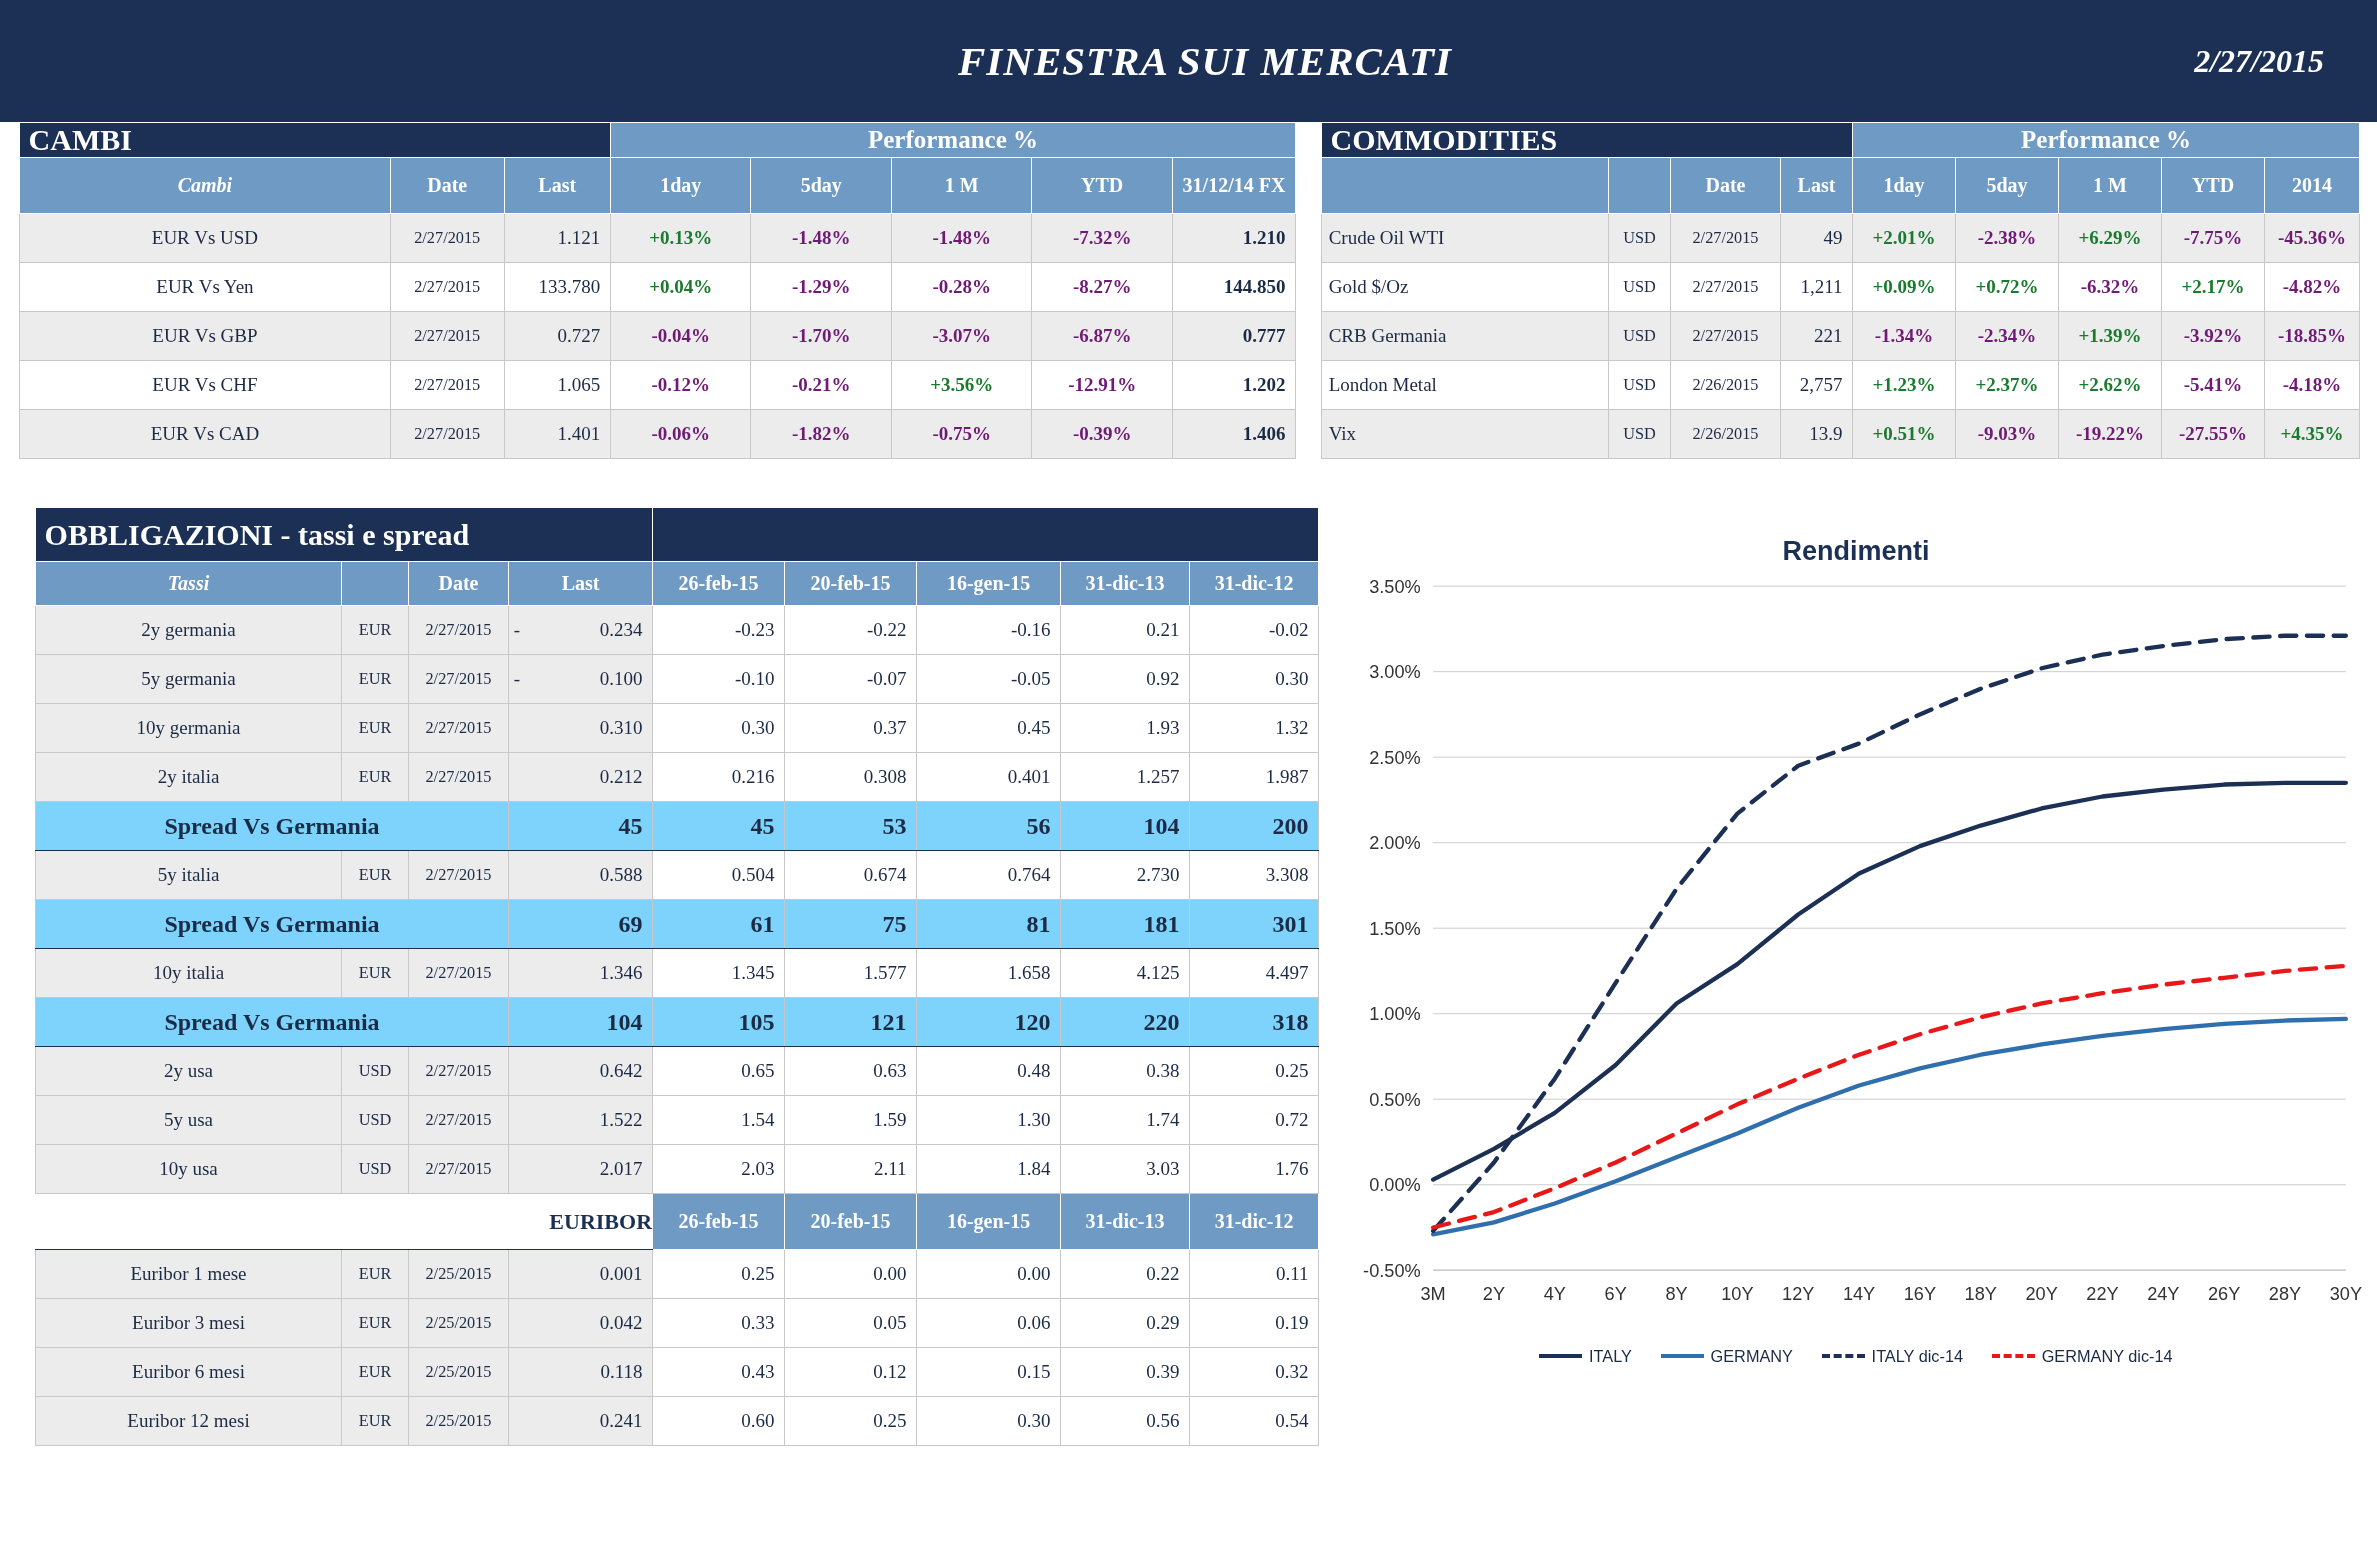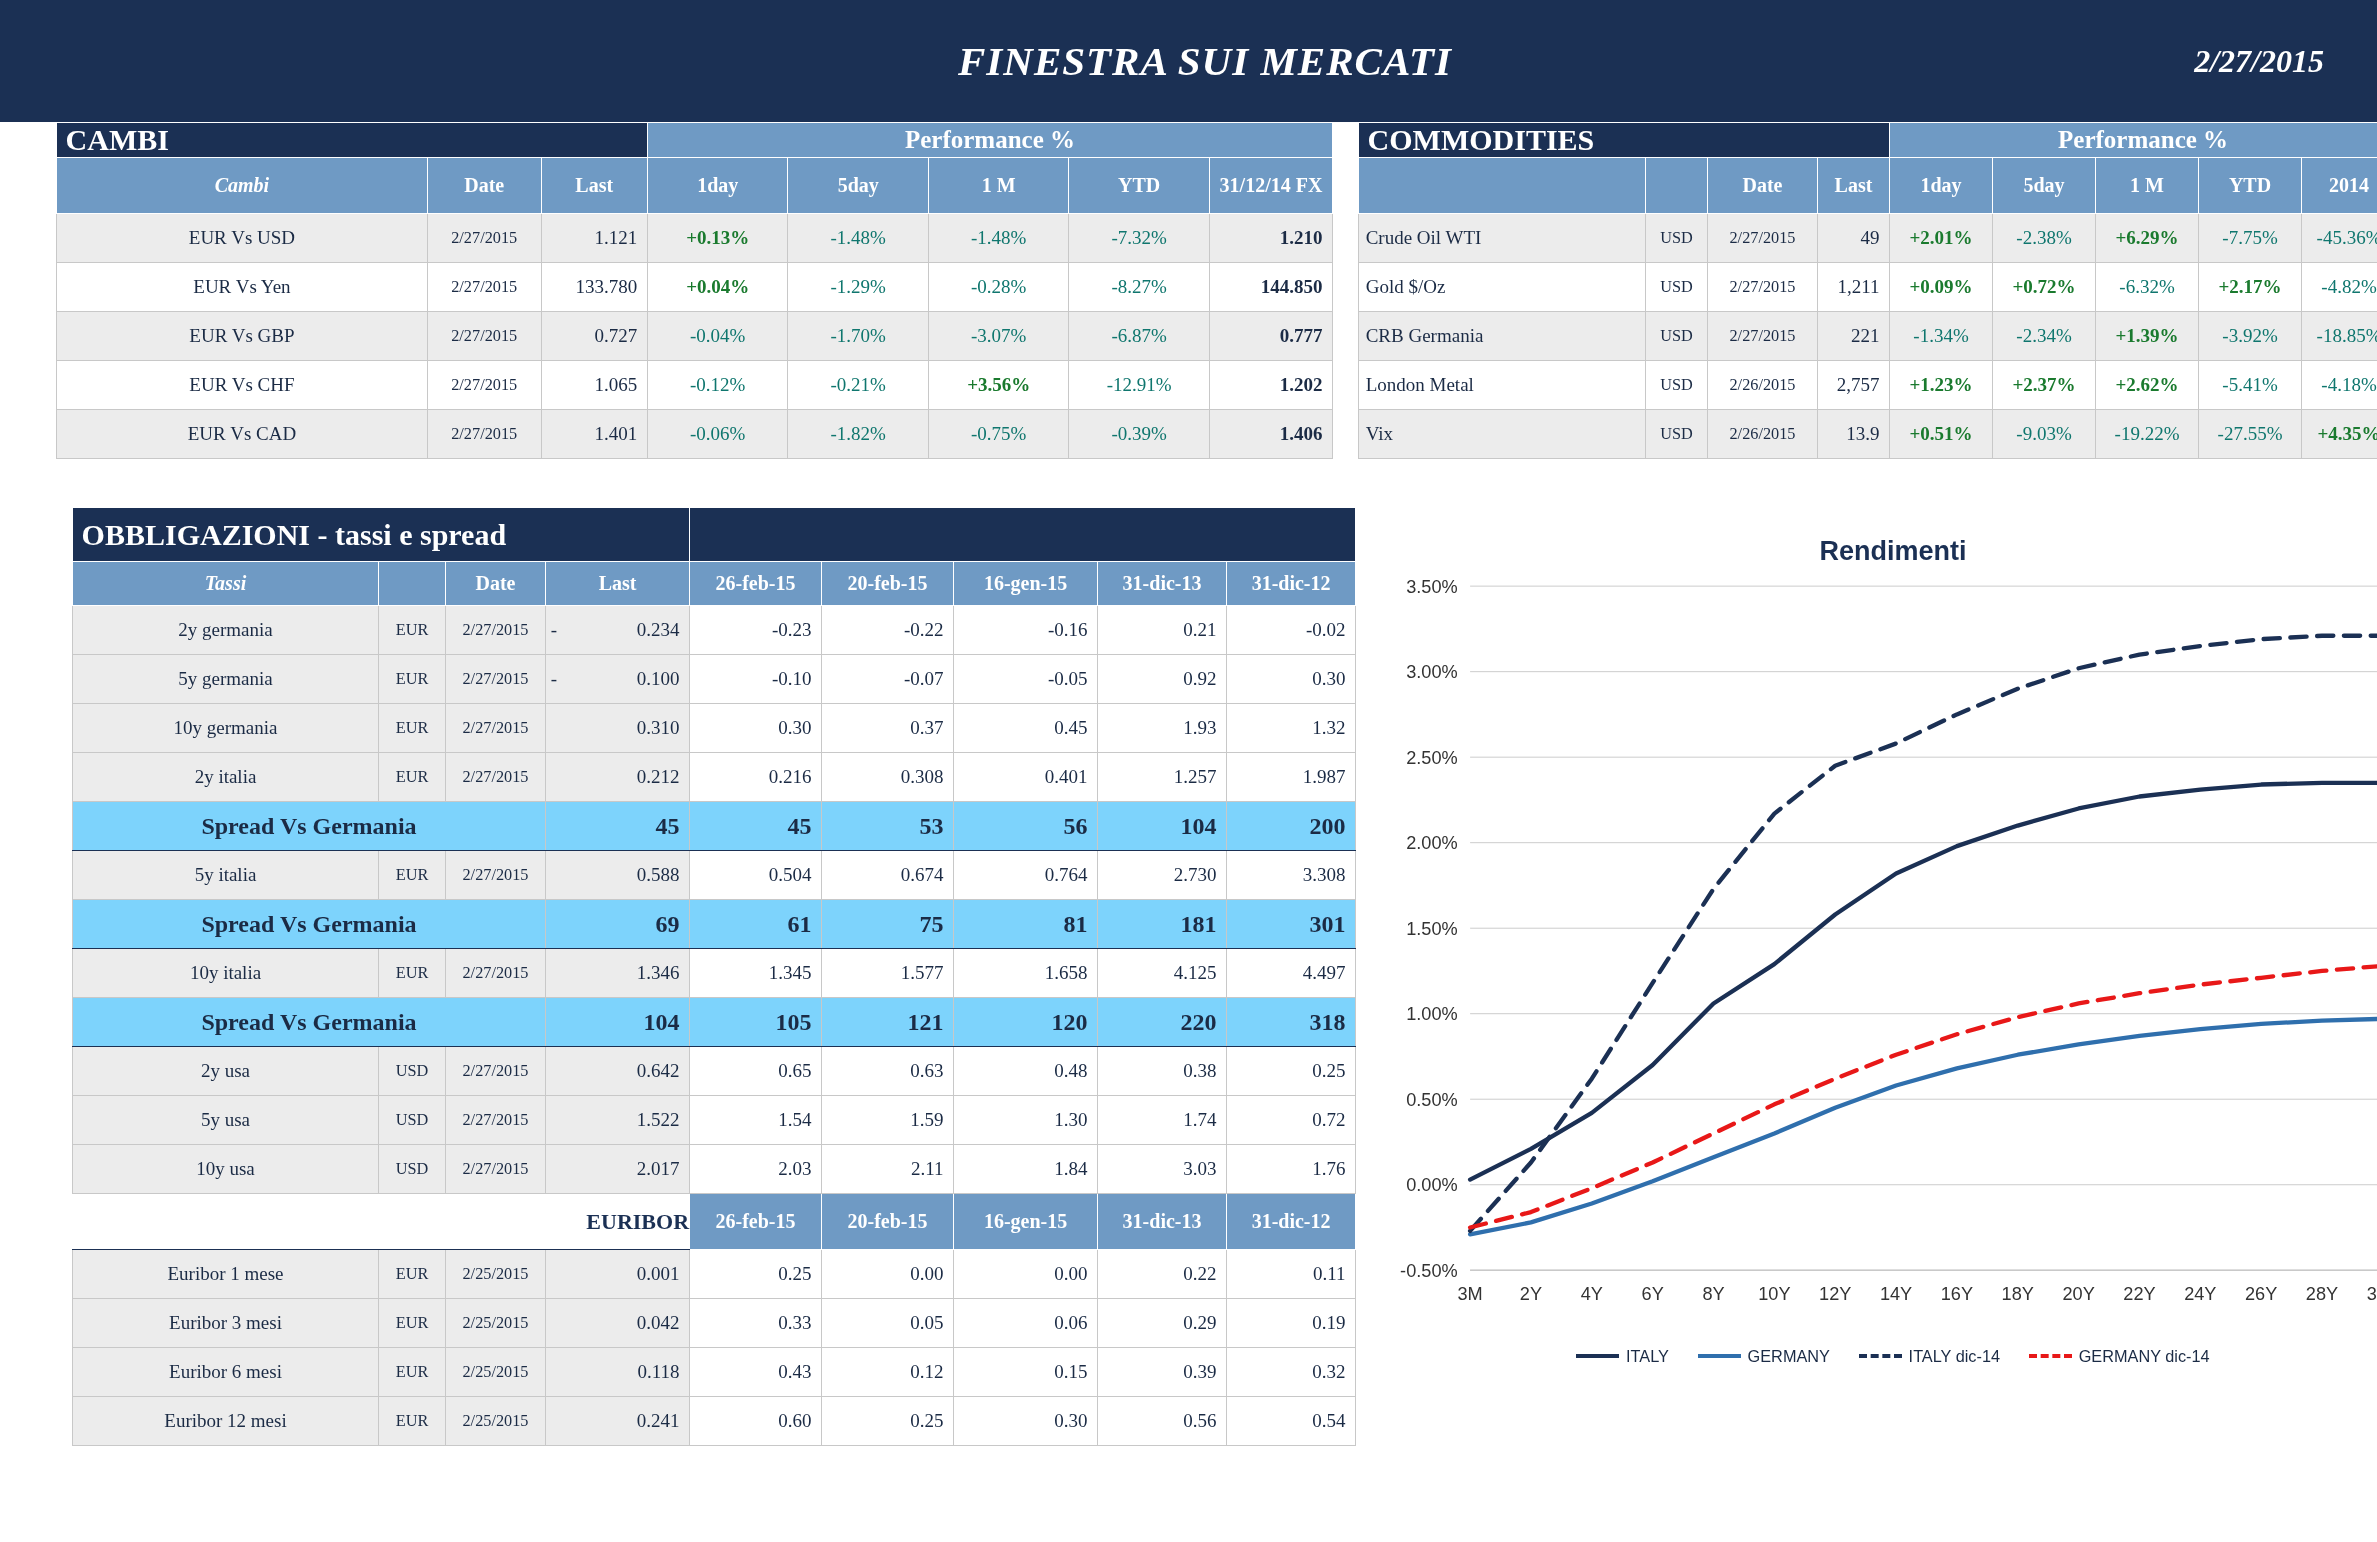--- a/index.html
+++ b/index.html
@@ -33,21 +33,21 @@
   .header .date {
     position: absolute;
     right: 53px;
     top: 50%;
     transform: translateY(-50%);
     color: #ffffff;
     font-size: 32px;
     font-style: italic;
     font-weight: bold;
   }
-  .sheet { padding: 0 19px; margin-left: 37px; }
+  .sheet { padding: 0 19px; }
 
   
   table { border-collapse: collapse; table-layout: fixed; }
   td, th { padding: 0; }
 
   .band-title {
     background: #1b3054;
     color: #ffffff;
     font-size: 30px;
     font-weight: bold;
@@ -79,21 +79,21 @@
     text-align: center;
     height: 49px;
     border: 0.5px solid #c8c8c8;
     background: #ffffff;
     color: #1b2b45;
   }
   .cell.alt { background: #ececec; }
   .cell.small { font-size: 16.3px; }
   .cell.bold { font-weight: bold; }
   .pos { color: #1a7a2e; font-weight: bold; }
-  .neg { color: #0f766e; font-weight: normal; }
+  .neg { color: #701a75; font-weight: bold; }
   .left { text-align: left; padding-left: 6.7px; }
   .right { text-align: right; padding-right: 9.6px; }
 
   
   .row-top { display: flex; gap: 25px; align-items: flex-start; }
   .col-left { width: 1277px; }
   .col-right { width: 1038px; }
 
   .row-bot { display: flex; gap: 25px; align-items: flex-start; margin-top: 48px; padding-left: 16px;}
 

